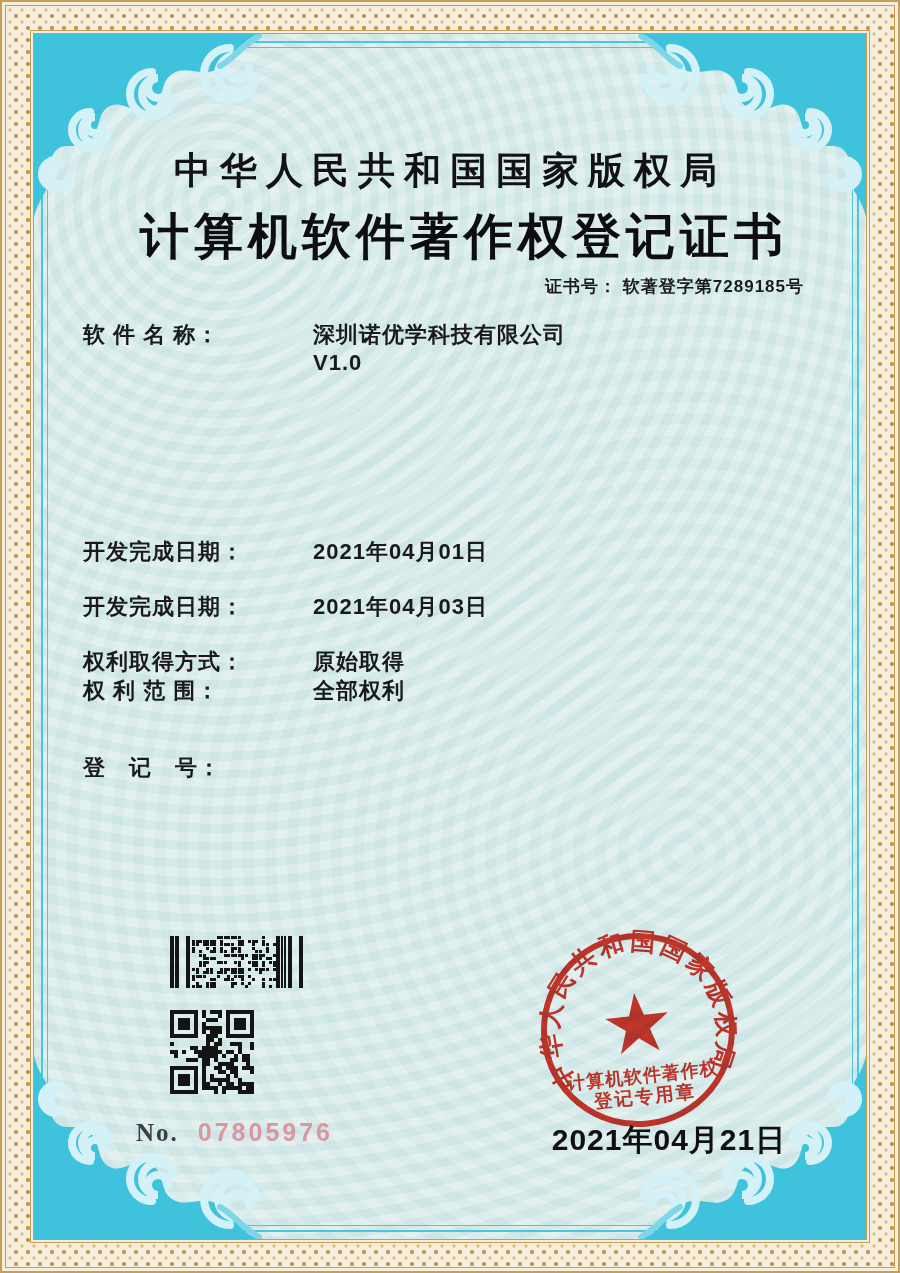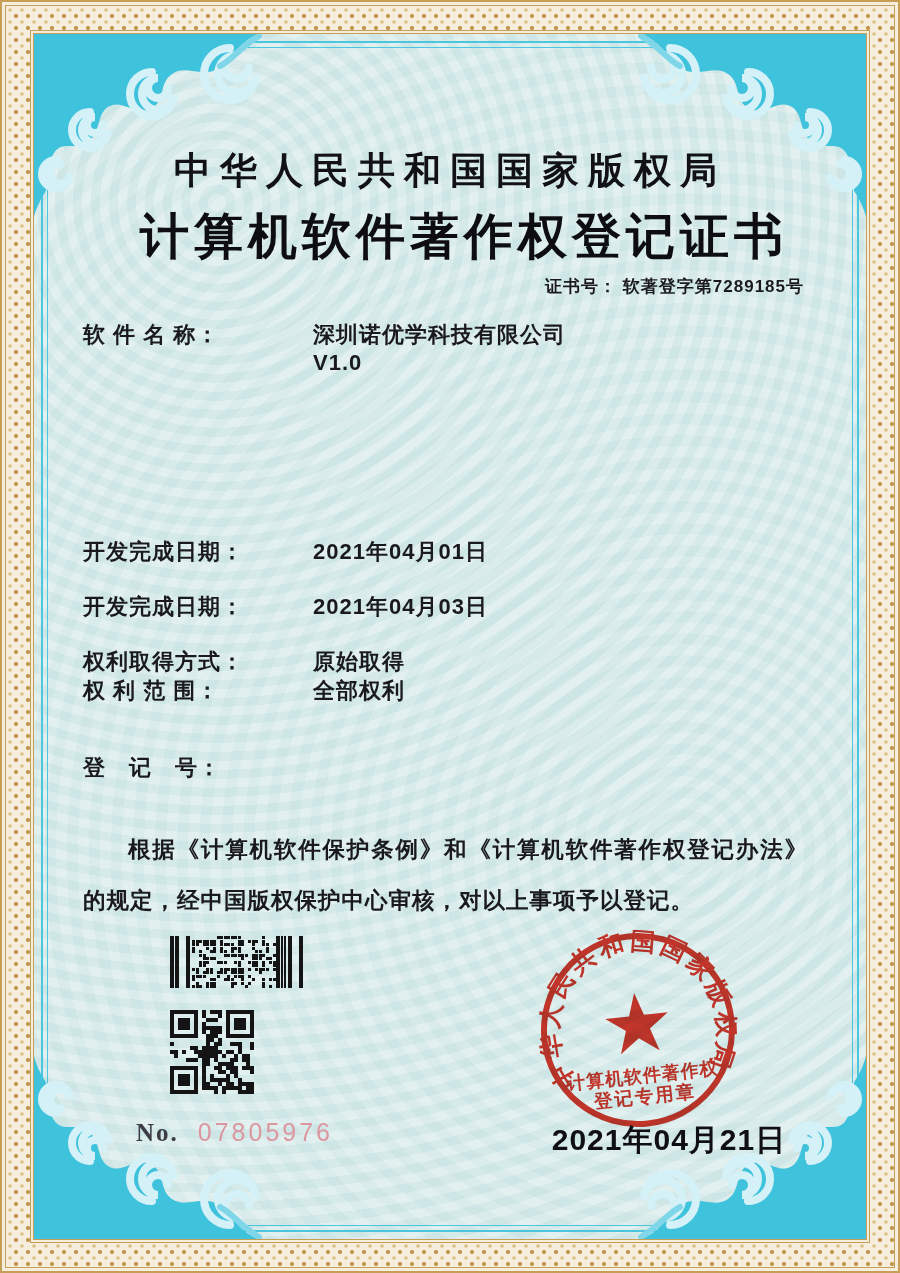--- a/index.html
+++ b/index.html
@@ -59,21 +59,21 @@
   .barcode i.px{height:3.4px;}
 
   .qr{position:absolute;left:136px;top:976px;width:84px;height:84px;}
   .qr .f{position:absolute;width:28px;height:28px;border:4.5px solid #141414;box-sizing:border-box;}
   .qr .f::after{content:"";position:absolute;left:3.5px;top:3.5px;width:12px;height:12px;background:#141414;}
   .qr .f.tl{left:0;top:0;} .qr .f.tr{right:0;top:0;} .qr .f.bl{left:0;bottom:0;}
   .qr i{position:absolute;width:4px;height:4px;background:#141414;display:block;}
 
   .serial{position:absolute;left:102px;top:1084px;font-size:25px;letter-spacing:2px;}
   .serial .pfx{font-family:"Liberation Serif","DejaVu Serif",serif;color:#3c3c46;font-weight:700;margin-top:7px;}
-  .serial .num{color:#db96a0;font-weight:400;letter-spacing:3px;margin-left:10px;margin-top:12px;}
+  .serial .num{color:#db96a0;font-weight:700;letter-spacing:3px;margin-left:10px;margin-top:12px;}
 
   .seal{position:absolute;left:504px;top:896px;width:200px;height:200px;
     transform:rotate(-6deg);mix-blend-mode:multiply;opacity:.93;}
   .seal text{fill:#d8281c;font-family:"Liberation Sans","DejaVu Sans",sans-serif;font-weight:700;}
   .seal .ring-t{font-size:25px;letter-spacing:4px;}
   .seal .star{font-size:82px;font-family:"DejaVu Sans",sans-serif;}
   .seal .l1{font-size:18px;letter-spacing:1px;}
   .seal .l2{font-size:18.5px;letter-spacing:2px;}
 
   .seal-date{position:absolute;left:500px;top:1086px;width:270px;text-align:center;
@@ -148,21 +148,20 @@
 
     <div class="field f-scope">
       <span class="lab">权 利 范 围：</span>
       <span class="val">全部权利</span>
     </div>
 
     <div class="field f-reg">
       <span class="lab">登　记　号：</span>
     </div>
 
-    <div class="statement">根据《计算机软件保护条例》和《计算机软件著作权登记办法》的规定，经中国版权保护中心审核，对以上事项予以登记。</div>
 
     <div class="barcode"><span class="bars"></span><i style="left: 0px; width: 4px;"></i><i style="left: 5px; width: 4px;"></i><i style="left: 16px; width: 4px;"></i><i class="px" style="left: 22px; width: 3.4px; top: 3.5px;"></i><i class="px" style="left: 22px; width: 3.4px; top: 7px;"></i><i class="px" style="left: 22px; width: 3.4px; top: 10.5px;"></i><i class="px" style="left: 22px; width: 3.4px; top: 14px;"></i><i class="px" style="left: 22px; width: 3.4px; top: 31.5px;"></i><i class="px" style="left: 22px; width: 3.4px; top: 38.5px;"></i><i class="px" style="left: 22px; width: 3.4px; top: 42px;"></i><i class="px" style="left: 22px; width: 3.4px; top: 49px;"></i><i class="px" style="left: 25.5px; width: 3.4px; top: 3.5px;"></i><i class="px" style="left: 25.5px; width: 3.4px; top: 7px;"></i><i class="px" style="left: 25.5px; width: 3.4px; top: 31.5px;"></i><i class="px" style="left: 25.5px; width: 3.4px; top: 35px;"></i><i class="px" style="left: 25.5px; width: 3.4px; top: 38.5px;"></i><i class="px" style="left: 25.5px; width: 3.4px; top: 45.5px;"></i><i class="px" style="left: 25.5px; width: 3.4px; top: 49px;"></i><i class="px" style="left: 29px; width: 3.4px; top: 3.5px;"></i><i class="px" style="left: 29px; width: 3.4px; top: 14px;"></i><i class="px" style="left: 29px; width: 3.4px; top: 17.5px;"></i><i class="px" style="left: 29px; width: 3.4px; top: 24.5px;"></i><i class="px" style="left: 29px; width: 3.4px; top: 28px;"></i><i class="px" style="left: 29px; width: 3.4px; top: 38.5px;"></i><i class="px" style="left: 29px; width: 3.4px; top: 49px;"></i><i class="px" style="left: 32.5px; width: 3.4px; top: 3.5px;"></i><i class="px" style="left: 32.5px; width: 3.4px; top: 7px;"></i><i class="px" style="left: 32.5px; width: 3.4px; top: 17.5px;"></i><i class="px" style="left: 32.5px; width: 3.4px; top: 21px;"></i><i class="px" style="left: 32.5px; width: 3.4px; top: 24.5px;"></i><i class="px" style="left: 32.5px; width: 3.4px; top: 28px;"></i><i class="px" style="left: 32.5px; width: 3.4px; top: 35px;"></i><i class="px" style="left: 32.5px; width: 3.4px; top: 38.5px;"></i><i class="px" style="left: 36px; width: 3.4px; top: 3.5px;"></i><i class="px" style="left: 36px; width: 3.4px; top: 7px;"></i><i class="px" style="left: 36px; width: 3.4px; top: 10.5px;"></i><i class="px" style="left: 36px; width: 3.4px; top: 21px;"></i><i class="px" style="left: 36px; width: 3.4px; top: 24.5px;"></i><i class="px" style="left: 36px; width: 3.4px; top: 31.5px;"></i><i class="px" style="left: 36px; width: 3.4px; top: 35px;"></i><i class="px" style="left: 36px; width: 3.4px; top: 45.5px;"></i><i class="px" style="left: 36px; width: 3.4px; top: 49px;"></i><i class="px" style="left: 39.5px; width: 3.4px; top: 3.5px;"></i><i class="px" style="left: 39.5px; width: 3.4px; top: 7px;"></i><i class="px" style="left: 39.5px; width: 3.4px; top: 14px;"></i><i class="px" style="left: 39.5px; width: 3.4px; top: 21px;"></i><i class="px" style="left: 39.5px; width: 3.4px; top: 31.5px;"></i><i class="px" style="left: 39.5px; width: 3.4px; top: 35px;"></i><i class="px" style="left: 39.5px; width: 3.4px; top: 42px;"></i><i class="px" style="left: 39.5px; width: 3.4px; top: 45.5px;"></i><i class="px" style="left: 39.5px; width: 3.4px; top: 49px;"></i><i class="px" style="left: 43px; width: 3.4px; top: 3.5px;"></i><i class="px" style="left: 43px; width: 3.4px; top: 7px;"></i><i class="px" style="left: 43px; width: 3.4px; top: 10.5px;"></i><i class="px" style="left: 43px; width: 3.4px; top: 14px;"></i><i class="px" style="left: 43px; width: 3.4px; top: 21px;"></i><i class="px" style="left: 43px; width: 3.4px; top: 42px;"></i><i class="px" style="left: 43px; width: 3.4px; top: 45.5px;"></i><i class="px" style="left: 43px; width: 3.4px; top: 49px;"></i><i class="px" style="left: 46.5px; width: 3.4px; top: 0px;"></i><i class="px" style="left: 46.5px; width: 3.4px; top: 24.5px;"></i><i class="px" style="left: 46.5px; width: 3.4px; top: 35px;"></i><i class="px" style="left: 46.5px; width: 3.4px; top: 38.5px;"></i><i class="px" style="left: 50px; width: 3.4px; top: 0px;"></i><i class="px" style="left: 50px; width: 3.4px; top: 3.5px;"></i><i class="px" style="left: 50px; width: 3.4px; top: 7px;"></i><i class="px" style="left: 50px; width: 3.4px; top: 10.5px;"></i><i class="px" style="left: 50px; width: 3.4px; top: 14px;"></i><i class="px" style="left: 50px; width: 3.4px; top: 24.5px;"></i><i class="px" style="left: 50px; width: 3.4px; top: 31.5px;"></i><i class="px" style="left: 50px; width: 3.4px; top: 35px;"></i><i class="px" style="left: 53.5px; width: 3.4px; top: 0px;"></i><i class="px" style="left: 53.5px; width: 3.4px; top: 7px;"></i><i class="px" style="left: 53.5px; width: 3.4px; top: 14px;"></i><i class="px" style="left: 53.5px; width: 3.4px; top: 17.5px;"></i><i class="px" style="left: 53.5px; width: 3.4px; top: 24.5px;"></i><i class="px" style="left: 53.5px; width: 3.4px; top: 31.5px;"></i><i class="px" style="left: 53.5px; width: 3.4px; top: 35px;"></i><i class="px" style="left: 53.5px; width: 3.4px; top: 42px;"></i><i class="px" style="left: 57px; width: 3.4px; top: 0px;"></i><i class="px" style="left: 57px; width: 3.4px; top: 7px;"></i><i class="px" style="left: 57px; width: 3.4px; top: 17.5px;"></i><i class="px" style="left: 57px; width: 3.4px; top: 31.5px;"></i><i class="px" style="left: 57px; width: 3.4px; top: 38.5px;"></i><i class="px" style="left: 57px; width: 3.4px; top: 42px;"></i><i class="px" style="left: 60.5px; width: 3.4px; top: 0px;"></i><i class="px" style="left: 60.5px; width: 3.4px; top: 7px;"></i><i class="px" style="left: 60.5px; width: 3.4px; top: 10.5px;"></i><i class="px" style="left: 60.5px; width: 3.4px; top: 14px;"></i><i class="px" style="left: 60.5px; width: 3.4px; top: 17.5px;"></i><i class="px" style="left: 60.5px; width: 3.4px; top: 31.5px;"></i><i class="px" style="left: 60.5px; width: 3.4px; top: 35px;"></i><i class="px" style="left: 60.5px; width: 3.4px; top: 42px;"></i><i class="px" style="left: 60.5px; width: 3.4px; top: 45.5px;"></i><i class="px" style="left: 60.5px; width: 3.4px; top: 49px;"></i><i class="px" style="left: 64px; width: 3.4px; top: 0px;"></i><i class="px" style="left: 64px; width: 3.4px; top: 10.5px;"></i><i class="px" style="left: 64px; width: 3.4px; top: 17.5px;"></i><i class="px" style="left: 64px; width: 3.4px; top: 24.5px;"></i><i class="px" style="left: 64px; width: 3.4px; top: 31.5px;"></i><i class="px" style="left: 64px; width: 3.4px; top: 35px;"></i><i class="px" style="left: 64px; width: 3.4px; top: 38.5px;"></i><i class="px" style="left: 64px; width: 3.4px; top: 45.5px;"></i><i class="px" style="left: 67.5px; width: 3.4px; top: 0px;"></i><i class="px" style="left: 67.5px; width: 3.4px; top: 3.5px;"></i><i class="px" style="left: 67.5px; width: 3.4px; top: 7px;"></i><i class="px" style="left: 67.5px; width: 3.4px; top: 10.5px;"></i><i class="px" style="left: 67.5px; width: 3.4px; top: 14px;"></i><i class="px" style="left: 67.5px; width: 3.4px; top: 17.5px;"></i><i class="px" style="left: 67.5px; width: 3.4px; top: 24.5px;"></i><i class="px" style="left: 67.5px; width: 3.4px; top: 28px;"></i><i class="px" style="left: 67.5px; width: 3.4px; top: 31.5px;"></i><i class="px" style="left: 67.5px; width: 3.4px; top: 35px;"></i><i class="px" style="left: 67.5px; width: 3.4px; top: 38.5px;"></i><i class="px" style="left: 71px; width: 3.4px; top: 3.5px;"></i><i class="px" style="left: 71px; width: 3.4px; top: 7px;"></i><i class="px" style="left: 71px; width: 3.4px; top: 17.5px;"></i><i class="px" style="left: 71px; width: 3.4px; top: 21px;"></i><i class="px" style="left: 71px; width: 3.4px; top: 31.5px;"></i><i class="px" style="left: 71px; width: 3.4px; top: 35px;"></i><i class="px" style="left: 71px; width: 3.4px; top: 38.5px;"></i><i class="px" style="left: 71px; width: 3.4px; top: 42px;"></i><i class="px" style="left: 71px; width: 3.4px; top: 45.5px;"></i><i class="px" style="left: 74.5px; width: 3.4px; top: 17.5px;"></i><i class="px" style="left: 74.5px; width: 3.4px; top: 49px;"></i><i class="px" style="left: 78px; width: 3.4px; top: 3.5px;"></i><i class="px" style="left: 78px; width: 3.4px; top: 24.5px;"></i><i class="px" style="left: 78px; width: 3.4px; top: 31.5px;"></i><i class="px" style="left: 78px; width: 3.4px; top: 38.5px;"></i><i class="px" style="left: 78px; width: 3.4px; top: 45.5px;"></i><i class="px" style="left: 81.5px; width: 3.4px; top: 3.5px;"></i><i class="px" style="left: 81.5px; width: 3.4px; top: 7px;"></i><i class="px" style="left: 81.5px; width: 3.4px; top: 10.5px;"></i><i class="px" style="left: 81.5px; width: 3.4px; top: 17.5px;"></i><i class="px" style="left: 81.5px; width: 3.4px; top: 21px;"></i><i class="px" style="left: 81.5px; width: 3.4px; top: 24.5px;"></i><i class="px" style="left: 81.5px; width: 3.4px; top: 28px;"></i><i class="px" style="left: 81.5px; width: 3.4px; top: 42px;"></i><i class="px" style="left: 85px; width: 3.4px; top: 3.5px;"></i><i class="px" style="left: 85px; width: 3.4px; top: 14px;"></i><i class="px" style="left: 85px; width: 3.4px; top: 17.5px;"></i><i class="px" style="left: 85px; width: 3.4px; top: 21px;"></i><i class="px" style="left: 85px; width: 3.4px; top: 24.5px;"></i><i class="px" style="left: 85px; width: 3.4px; top: 28px;"></i><i class="px" style="left: 85px; width: 3.4px; top: 31.5px;"></i><i class="px" style="left: 88.5px; width: 3.4px; top: 14px;"></i><i class="px" style="left: 88.5px; width: 3.4px; top: 17.5px;"></i><i class="px" style="left: 88.5px; width: 3.4px; top: 21px;"></i><i class="px" style="left: 88.5px; width: 3.4px; top: 31.5px;"></i><i class="px" style="left: 88.5px; width: 3.4px; top: 35px;"></i><i class="px" style="left: 92px; width: 3.4px; top: 0px;"></i><i class="px" style="left: 92px; width: 3.4px; top: 3.5px;"></i><i class="px" style="left: 92px; width: 3.4px; top: 7px;"></i><i class="px" style="left: 92px; width: 3.4px; top: 17.5px;"></i><i class="px" style="left: 92px; width: 3.4px; top: 24.5px;"></i><i class="px" style="left: 92px; width: 3.4px; top: 28px;"></i><i class="px" style="left: 92px; width: 3.4px; top: 31.5px;"></i><i class="px" style="left: 92px; width: 3.4px; top: 42px;"></i><i class="px" style="left: 92px; width: 3.4px; top: 45.5px;"></i><i class="px" style="left: 92px; width: 3.4px; top: 49px;"></i><i class="px" style="left: 95.5px; width: 3.4px; top: 7px;"></i><i class="px" style="left: 95.5px; width: 3.4px; top: 10.5px;"></i><i class="px" style="left: 95.5px; width: 3.4px; top: 14px;"></i><i class="px" style="left: 95.5px; width: 3.4px; top: 21px;"></i><i class="px" style="left: 95.5px; width: 3.4px; top: 31.5px;"></i><i class="px" style="left: 99px; width: 3.4px; top: 21px;"></i><i class="px" style="left: 99px; width: 3.4px; top: 24.5px;"></i><i class="px" style="left: 99px; width: 3.4px; top: 42px;"></i><i class="px" style="left: 99px; width: 3.4px; top: 49px;"></i><i class="px" style="left: 102.5px; width: 3.4px; top: 7px;"></i><i class="px" style="left: 102.5px; width: 3.4px; top: 17.5px;"></i><i class="px" style="left: 102.5px; width: 3.4px; top: 24.5px;"></i><i class="px" style="left: 102.5px; width: 3.4px; top: 28px;"></i><i class="px" style="left: 102.5px; width: 3.4px; top: 31.5px;"></i><i class="px" style="left: 102.5px; width: 3.4px; top: 42px;"></i><i style="left: 106px; width: 4px;"></i><i style="left: 111px; width: 2px;"></i><i style="left: 114px; width: 2px;"></i><i style="left: 118px; width: 4px;"></i><i style="left: 129px; width: 4px;"></i></div>
 
     <div class="qr">
       <span class="f tl"></span>
       <span class="f tr"></span>
       <span class="f bl"></span>
       <span class="qr-grid"></span>
     <i style="left: 32px; top: 0px;"></i><i style="left: 40px; top: 0px;"></i><i style="left: 44px; top: 0px;"></i><i style="left: 48px; top: 0px;"></i><i style="left: 32px; top: 4px;"></i><i style="left: 48px; top: 4px;"></i><i style="left: 36px; top: 8px;"></i><i style="left: 40px; top: 8px;"></i><i style="left: 44px; top: 8px;"></i><i style="left: 32px; top: 12px;"></i><i style="left: 32px; top: 16px;"></i><i style="left: 36px; top: 16px;"></i><i style="left: 40px; top: 16px;"></i><i style="left: 44px; top: 16px;"></i><i style="left: 48px; top: 16px;"></i><i style="left: 32px; top: 20px;"></i><i style="left: 40px; top: 20px;"></i><i style="left: 44px; top: 20px;"></i><i style="left: 48px; top: 20px;"></i><i style="left: 36px; top: 24px;"></i><i style="left: 40px; top: 24px;"></i><i style="left: 44px; top: 24px;"></i><i style="left: 36px; top: 28px;"></i><i style="left: 40px; top: 28px;"></i><i style="left: 48px; top: 28px;"></i><i style="left: 0px; top: 32px;"></i><i style="left: 36px; top: 32px;"></i><i style="left: 44px; top: 32px;"></i><i style="left: 48px; top: 32px;"></i><i style="left: 60px; top: 32px;"></i><i style="left: 64px; top: 32px;"></i><i style="left: 68px; top: 32px;"></i><i style="left: 80px; top: 32px;"></i><i style="left: 20px; top: 36px;"></i><i style="left: 24px; top: 36px;"></i><i style="left: 32px; top: 36px;"></i><i style="left: 36px; top: 36px;"></i><i style="left: 40px; top: 36px;"></i><i style="left: 44px; top: 36px;"></i><i style="left: 68px; top: 36px;"></i><i style="left: 80px; top: 36px;"></i><i style="left: 0px; top: 40px;"></i><i style="left: 4px; top: 40px;"></i><i style="left: 12px; top: 40px;"></i><i style="left: 24px; top: 40px;"></i><i style="left: 28px; top: 40px;"></i><i style="left: 32px; top: 40px;"></i><i style="left: 36px; top: 40px;"></i><i style="left: 40px; top: 40px;"></i><i style="left: 44px; top: 40px;"></i><i style="left: 48px; top: 40px;"></i><i style="left: 56px; top: 40px;"></i><i style="left: 60px; top: 40px;"></i><i style="left: 68px; top: 40px;"></i><i style="left: 4px; top: 44px;"></i><i style="left: 28px; top: 44px;"></i><i style="left: 32px; top: 44px;"></i><i style="left: 36px; top: 44px;"></i><i style="left: 40px; top: 44px;"></i><i style="left: 44px; top: 44px;"></i><i style="left: 52px; top: 44px;"></i><i style="left: 64px; top: 44px;"></i><i style="left: 72px; top: 44px;"></i><i style="left: 76px; top: 44px;"></i><i style="left: 16px; top: 48px;"></i><i style="left: 20px; top: 48px;"></i><i style="left: 24px; top: 48px;"></i><i style="left: 32px; top: 48px;"></i><i style="left: 36px; top: 48px;"></i><i style="left: 44px; top: 48px;"></i><i style="left: 60px; top: 48px;"></i><i style="left: 64px; top: 48px;"></i><i style="left: 72px; top: 48px;"></i><i style="left: 76px; top: 48px;"></i><i style="left: 32px; top: 52px;"></i><i style="left: 36px; top: 52px;"></i><i style="left: 48px; top: 52px;"></i><i style="left: 52px; top: 52px;"></i><i style="left: 56px; top: 52px;"></i><i style="left: 60px; top: 52px;"></i><i style="left: 76px; top: 52px;"></i><i style="left: 32px; top: 56px;"></i><i style="left: 44px; top: 56px;"></i><i style="left: 48px; top: 56px;"></i><i style="left: 56px; top: 56px;"></i><i style="left: 60px; top: 56px;"></i><i style="left: 64px; top: 56px;"></i><i style="left: 72px; top: 56px;"></i><i style="left: 76px; top: 56px;"></i><i style="left: 80px; top: 56px;"></i><i style="left: 32px; top: 60px;"></i><i style="left: 48px; top: 60px;"></i><i style="left: 52px; top: 60px;"></i><i style="left: 60px; top: 60px;"></i><i style="left: 64px; top: 60px;"></i><i style="left: 80px; top: 60px;"></i><i style="left: 32px; top: 64px;"></i><i style="left: 40px; top: 64px;"></i><i style="left: 56px; top: 64px;"></i><i style="left: 64px; top: 64px;"></i><i style="left: 32px; top: 68px;"></i><i style="left: 40px; top: 68px;"></i><i style="left: 44px; top: 68px;"></i><i style="left: 48px; top: 68px;"></i><i style="left: 52px; top: 68px;"></i><i style="left: 56px; top: 68px;"></i><i style="left: 68px; top: 68px;"></i><i style="left: 32px; top: 72px;"></i><i style="left: 36px; top: 72px;"></i><i style="left: 48px; top: 72px;"></i><i style="left: 56px; top: 72px;"></i><i style="left: 60px; top: 72px;"></i><i style="left: 68px; top: 72px;"></i><i style="left: 72px; top: 72px;"></i><i style="left: 76px; top: 72px;"></i><i style="left: 80px; top: 72px;"></i><i style="left: 32px; top: 76px;"></i><i style="left: 36px; top: 76px;"></i><i style="left: 40px; top: 76px;"></i><i style="left: 44px; top: 76px;"></i><i style="left: 52px; top: 76px;"></i><i style="left: 56px; top: 76px;"></i><i style="left: 60px; top: 76px;"></i><i style="left: 64px; top: 76px;"></i><i style="left: 68px; top: 76px;"></i><i style="left: 76px; top: 76px;"></i><i style="left: 80px; top: 76px;"></i><i style="left: 44px; top: 80px;"></i><i style="left: 52px; top: 80px;"></i><i style="left: 68px; top: 80px;"></i><i style="left: 72px; top: 80px;"></i><i style="left: 76px; top: 80px;"></i><i style="left: 80px; top: 80px;"></i></div>
 

